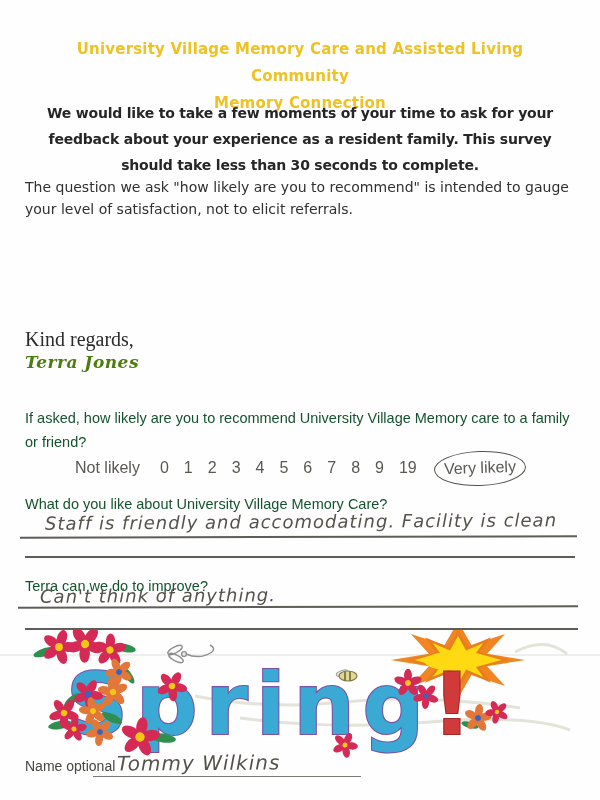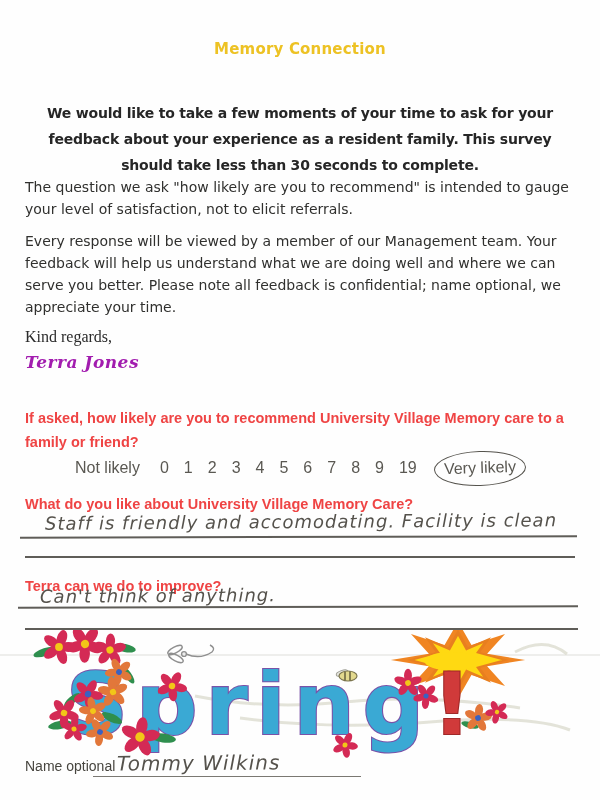--- a/index.html
+++ b/index.html
@@ -27,34 +27,34 @@
   }
   .para {
     position: absolute; left: 25px; width: 548px;
     font-size: 14px; color: #30302e; line-height: 22px;
   }
   .para-1 { top: 176px; }
   .para-2 { top: 230px; }
   .closing {
     position: absolute; top: 328px; left: 25px;
     font-family: "Liberation Serif", serif;
-    font-size: 16px; color: #2b2b2b;
+    font-size: 20px; color: #2b2b2b;
   }
   .sig-name, .sig-role {
     position: absolute; left: 25px;
     font-family: "DejaVu Serif", serif;
     font-style: italic; font-weight: bold;
-    font-size: 17px; color: #a21caf; letter-spacing: 0.5px;
+    font-size: 17px; color: #4d7c0f; letter-spacing: 0.5px;
   }
   .sig-name { top: 352px; }
   .sig-role { top: 375px; }
   .question {
     position: absolute; left: 25px; width: 555px;
     font-family: "Liberation Sans", sans-serif;
-    font-size: 14.5px; color: #ef4444; line-height: 24px; font-weight: bold;
+    font-size: 14.5px; color: #14532d; line-height: 24px;
   }
   .q-recommend { top: 406px; }
   .q-like { top: 492px; }
   .q-improve { top: 574px; }
   .scale-row {
     position: absolute; top: 450px; left: 75px; height: 36px;
     display: flex; align-items: center; gap: 15px;
     font-family: "Liberation Sans", sans-serif;
     font-size: 16px; color: #5a5852;
   }
@@ -98,27 +98,27 @@
     position: absolute; top: 630px; left: 0;
     width: 600px; height: 128px;
   }
 </style>
 </head>
 <body>
 
 <div class="page">
 
   <div class="title">
+    <div>University Village Memory Care and Assisted Living Community</div>
     <div>Memory Connection</div>
   </div>
 
   <p class="intro">We would like to take a few moments of your time to ask for your feedback about your experience as a resident family. This survey should take less than 30 seconds to complete.</p>
 
   <p class="para para-1">The question we ask "how likely are you to recommend" is intended to gauge your level of satisfaction, not to elicit referrals.</p>
-  <p class="para para-2">Every response will be viewed by a member of our Management team. Your feedback will help us understand what we are doing well and where we can serve you better. Please note all feedback is confidential; name optional, we appreciate your time.</p>
 
   <p class="closing">Kind regards,</p>
   <div class="sig-name">Terra Jones</div>
 
   <p class="question q-recommend">If asked, how likely are you to recommend University Village Memory care to a family or friend?</p>
 
   <div class="scale-row">
     <span class="minlab">Not likely</span>
     <span class="num">0</span>
     <span class="num">1</span>

